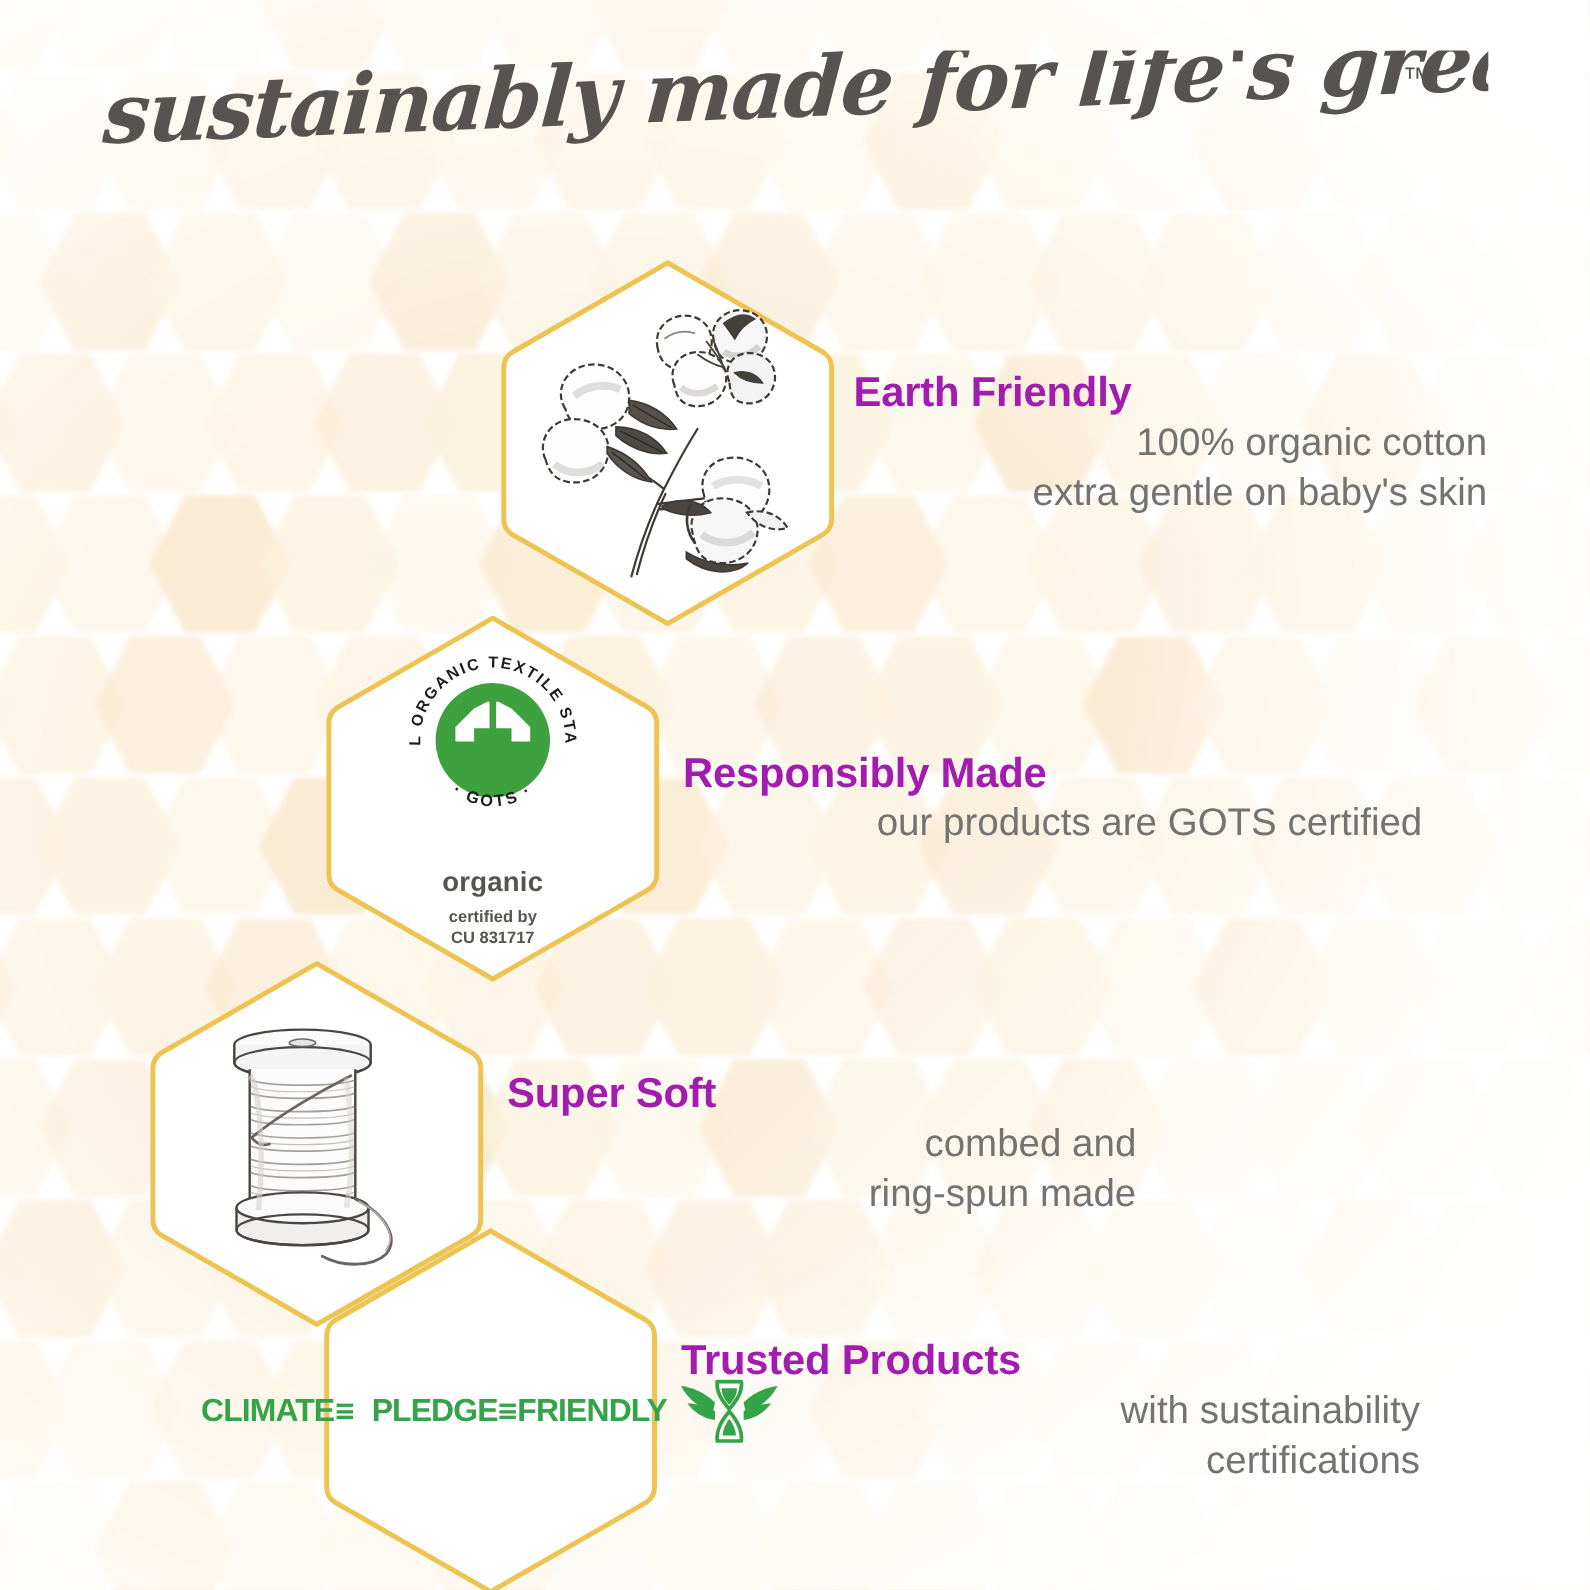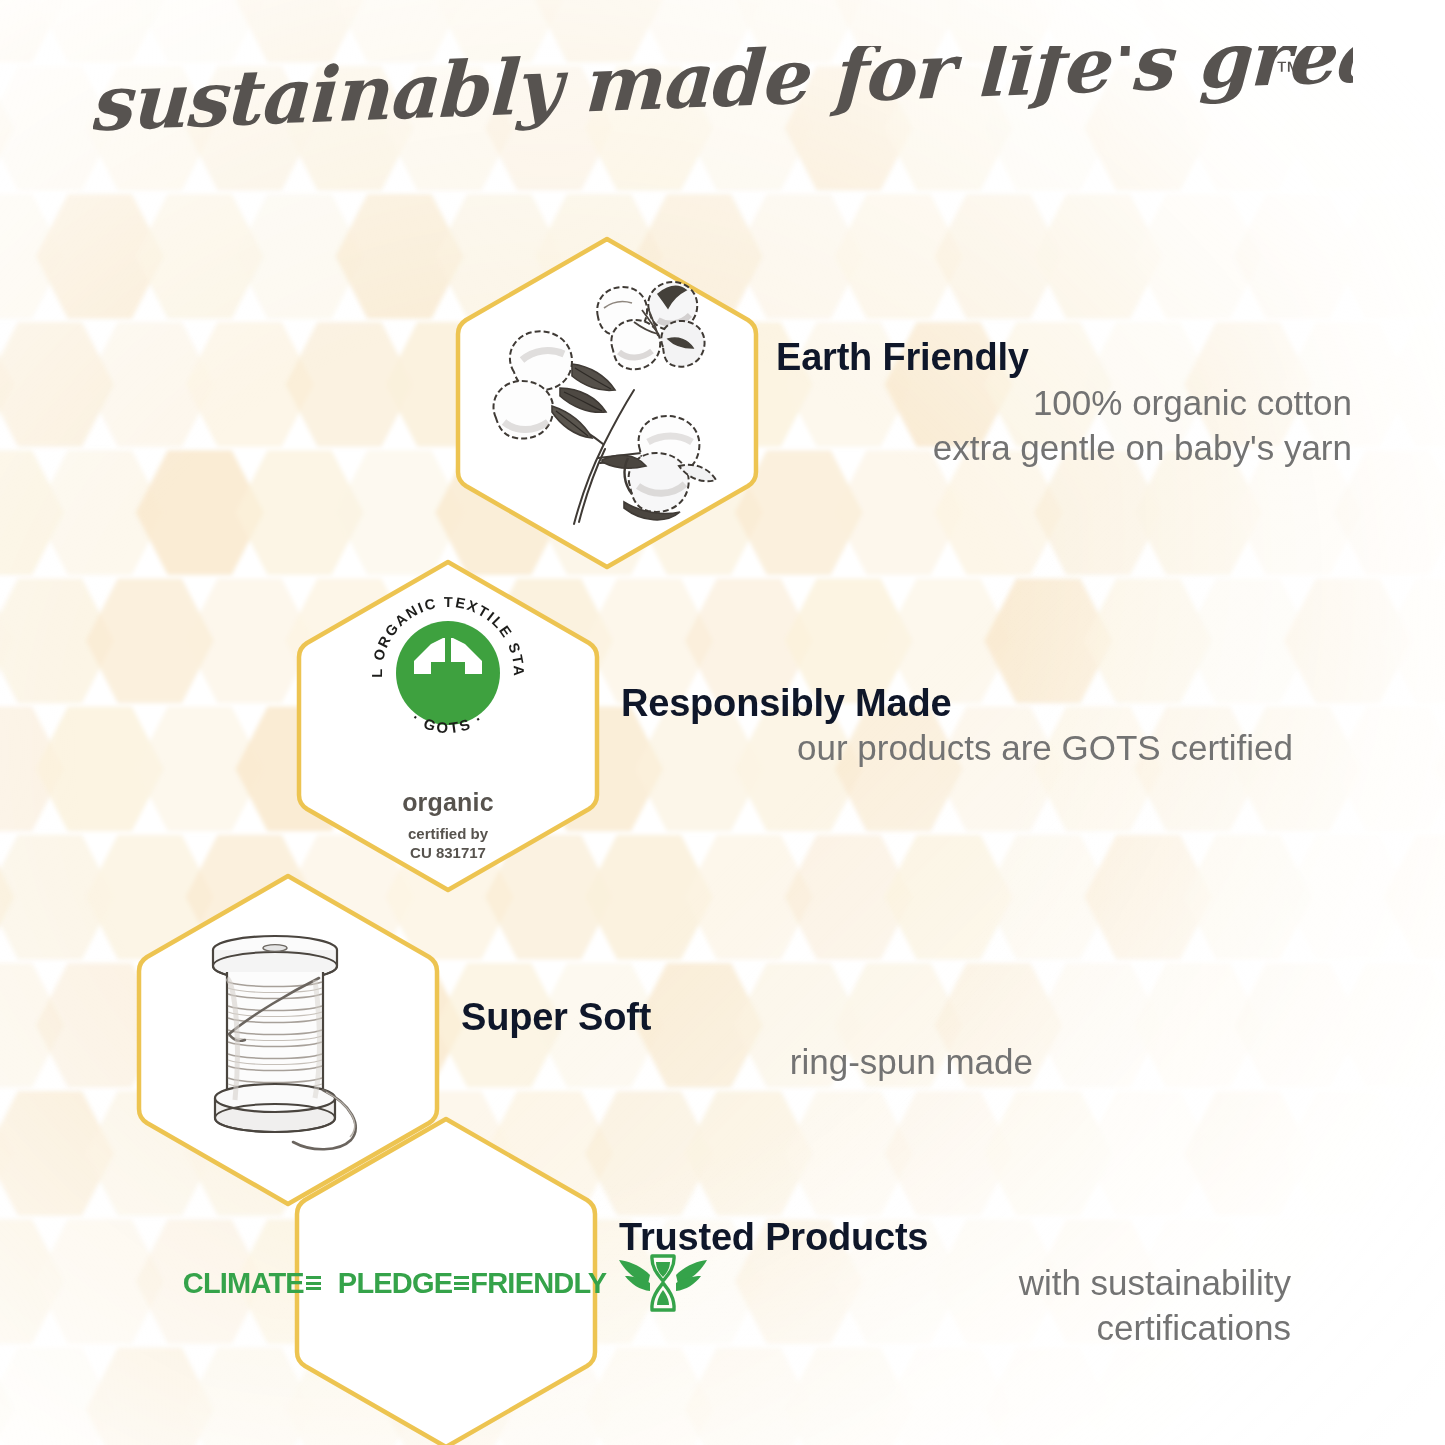--- a/index.html
+++ b/index.html
@@ -75,21 +75,21 @@
     justify-content:center;
   }
 
   .copy {
     flex:1 1 auto;
     padding-left:14px;
   }
   .f-title {
     font-size:38px;
     font-weight:bold;
-    color:#0f172a;
+    color:#a21caf;
     letter-spacing:-0.2px;
     line-height:1.16;
     white-space:nowrap;
   }
   .f-line {
     font-size:35px;
     font-weight:300;
     color:#737373;
     line-height:1.30;
     white-space:nowrap;
@@ -484,21 +484,21 @@
             <path d="M120 188 C136 180 154 182 164 194 C148 198 132 196 120 190 Z" fill="#4b4640" stroke="#3f3a35" stroke-width="1.6"></path>
             <path d="M142 230 C158 240 180 244 198 240 C184 252 160 250 142 236 Z" fill="#4b4640" stroke="#3f3a35" stroke-width="1.6"></path>
             <path d="M146 186 C140 198 142 212 150 222" fill="none" stroke="#3f3a35" stroke-width="2.4"></path>
           </g>
         </svg>
       </div>
     </div>
     <div class="copy">
       <div class="f-title">Earth Friendly</div>
       <div class="f-line">100% organic cotton</div>
-      <div class="f-line">extra gentle on baby's yarn</div>
+      <div class="f-line">extra gentle on baby's skin</div>
     </div>
   </div>
 
   <div class="feature" style="left:293px; top:556px; width:1000px; height:340px;">
     <div class="hexwrap">
       <svg class="hex-frame" width="310" height="340" viewBox="0 0 310 340" xmlns="http://www.w3.org/2000/svg">
         <path d="M155 6 L296 87 Q304 92 304 101 L304 239 Q304 248 296 253 L155 334
                  L14 253 Q6 248 6 239 L6 101 Q6 92 14 87 Z" fill="#ffffff" stroke="#edc451" stroke-width="4.5" stroke-linejoin="round"></path>
       </svg>
       <div class="hex-content">
@@ -584,20 +584,21 @@
           <path d="M140 168 C168 182 180 204 168 218 C156 230 128 230 110 220" fill="none" stroke="#6b655f" stroke-width="2.6" stroke-linecap="round"></path>
           <path d="M143 170 C169 184 178 203 167 215" fill="none" stroke="#b7b1aa" stroke-width="1.4"></path>
 
           <path d="M44 56 C52 62 58 120 52 178" fill="none" stroke="#d6d1cb" stroke-width="5" opacity="0.6"></path>
           <path d="M132 58 C138 100 138 146 132 176" fill="none" stroke="#d6d1cb" stroke-width="5" opacity="0.5"></path>
         </svg>
       </div>
     </div>
     <div class="copy" style="padding-left:18px;">
       <div class="f-title">Super Soft</div>
+      <div class="f-line">combed and</div>
       <div class="f-line">ring-spun made</div>
     </div>
   </div>
 
   <div class="feature" style="left:291px; top:1113px; width:1000px; height:340px;">
     <div class="hexwrap">
       <svg class="hex-frame" width="310" height="340" viewBox="0 0 310 340" xmlns="http://www.w3.org/2000/svg">
         <path d="M155 6 L296 87 Q304 92 304 101 L304 239 Q304 248 296 253 L155 334
                  L14 253 Q6 248 6 239 L6 101 Q6 92 14 87 Z" fill="#ffffff" stroke="#edc451" stroke-width="4.5" stroke-linejoin="round"></path>
       </svg>

